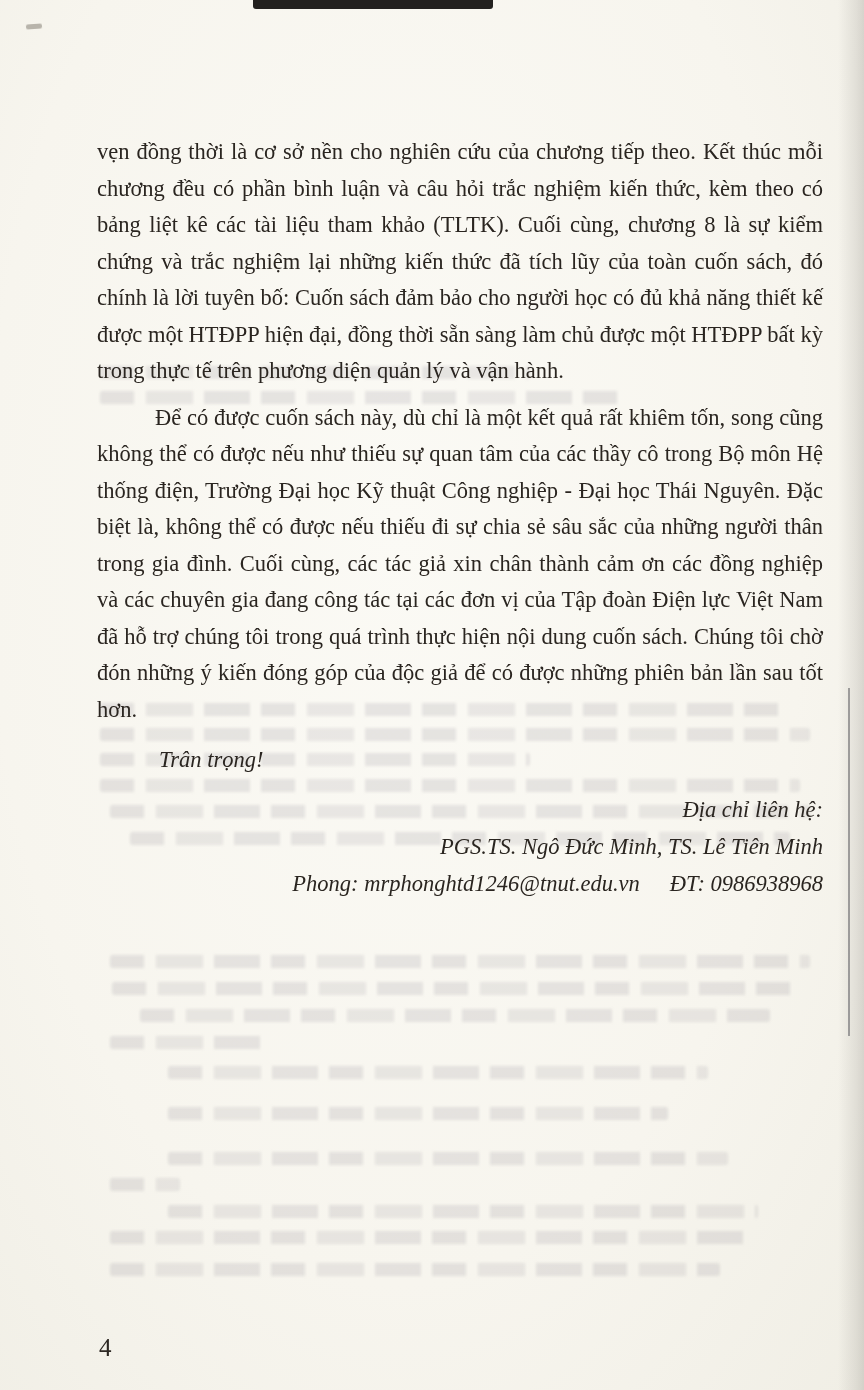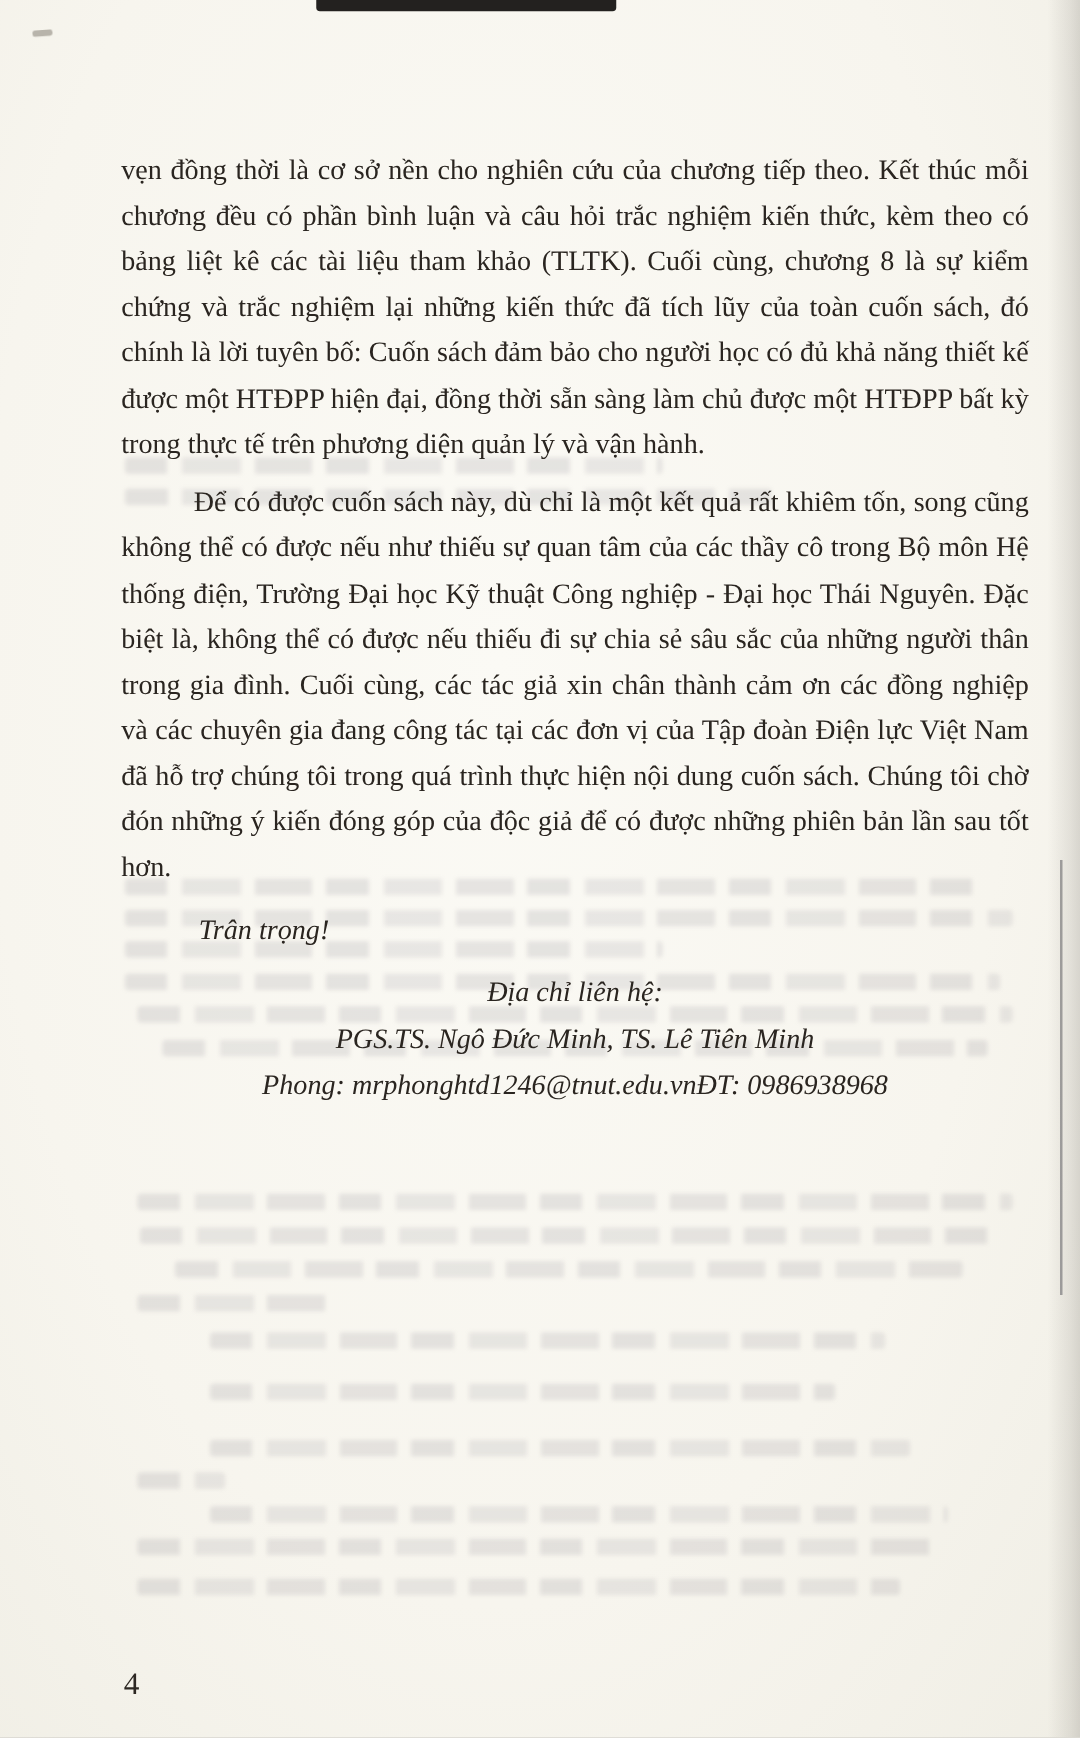--- a/index.html
+++ b/index.html
@@ -46,45 +46,45 @@
     left: 26px; top: 24px;
     width: 16px; height: 5px;
     background: #b8b4ab;
     border-radius: 2px;
     transform: rotate(-4deg);
     filter: blur(0.6px);
   }
   
   .text-block {
     position: absolute;
-    left: 97px; top: 118px;
+    left: 97px; top: 134px;
     width: 726px;
     font-size: 22.5px;
     line-height: 36.5px;
     text-align: justify;
   }
   .para {
     margin: 0 0 10px 0;
   }
   .para.indent {
     text-indent: 58px;
   }
   .closing {
     margin: 14px 0 12px 62px;
     font-style: italic;
     text-align: left;
   }
   .contact {
     margin-top: 6px;
-    text-align: center;
+    text-align: right;
     font-style: italic;
     line-height: 37px;
   }
   .contact p { margin: 0; }
-  .phone { }
+  .phone { margin-left: 30px; }
   
   .page-number {
     position: absolute;
     left: 99px; bottom: 28px;
     font-size: 25px;
     color: #2d2823;
   }
   
   .ghost {
     position: absolute;

